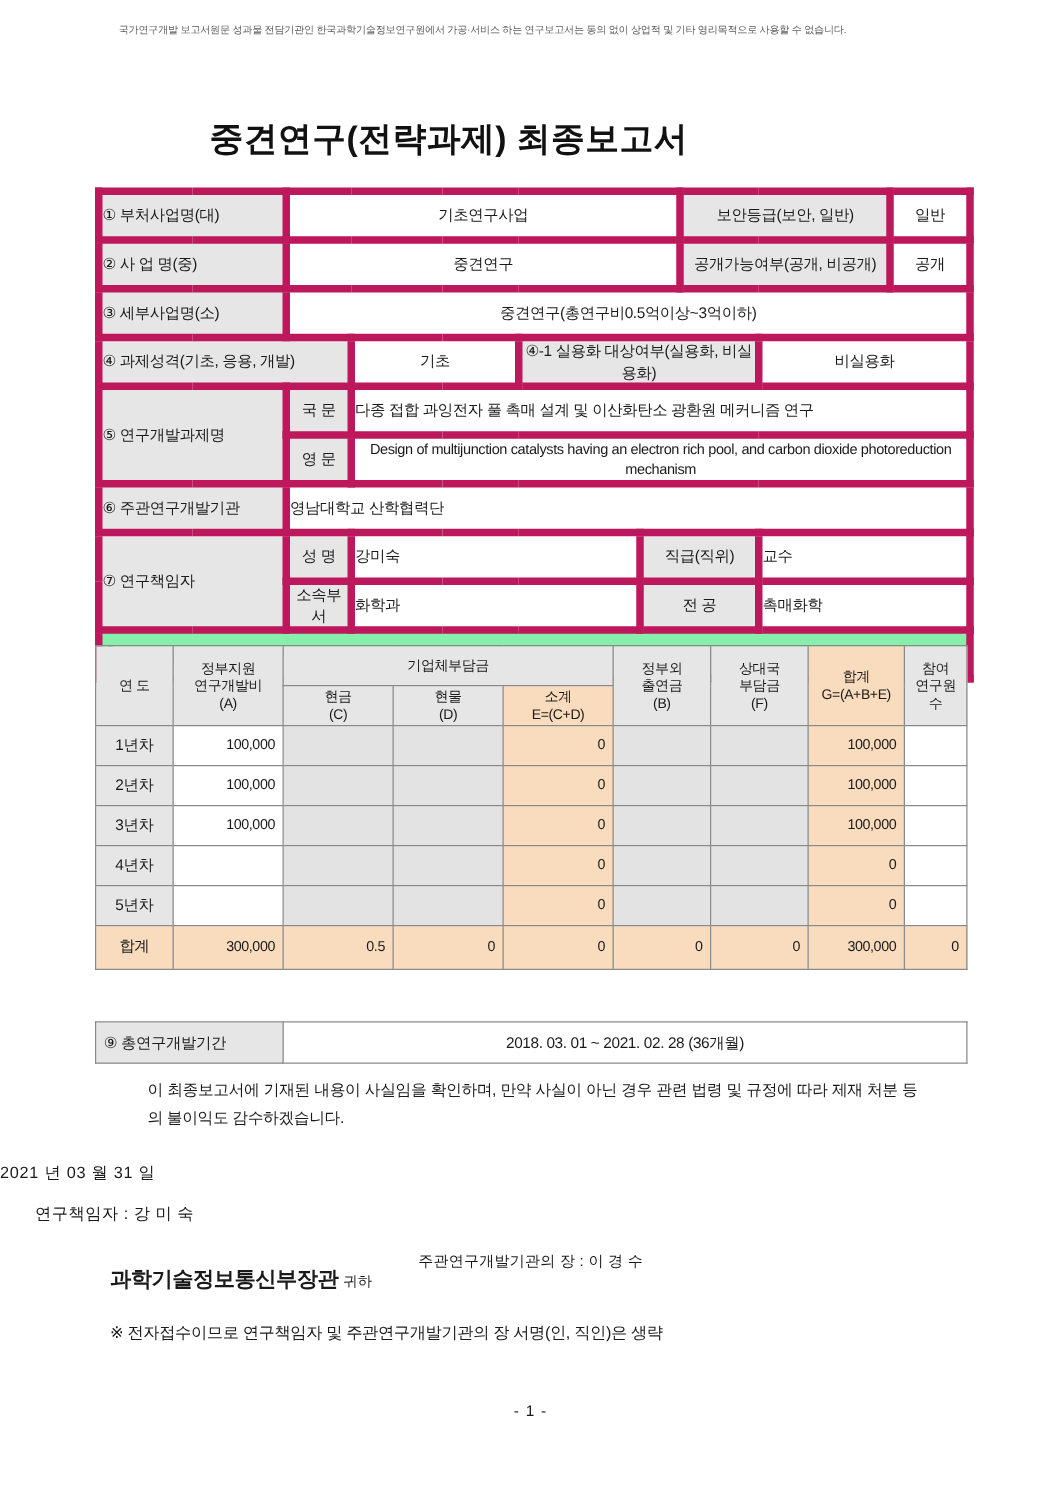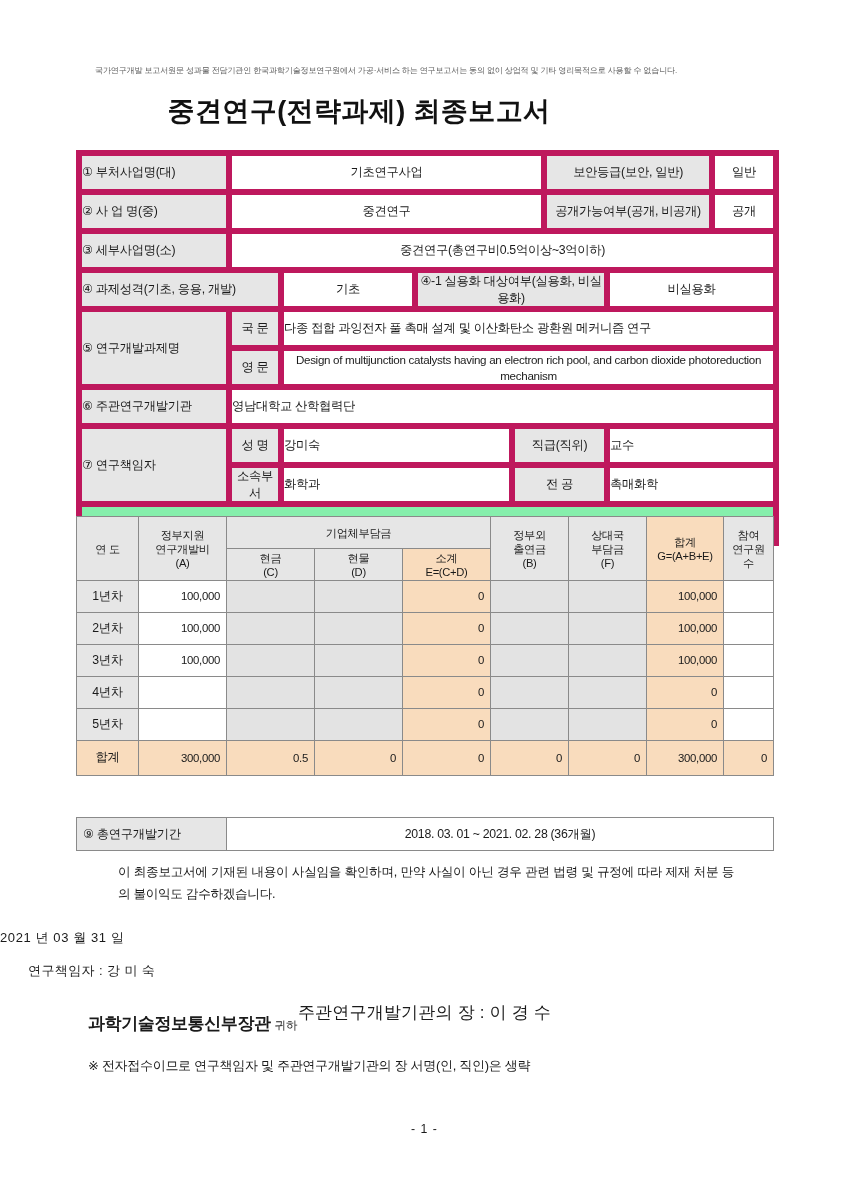--- a/index.html
+++ b/index.html
@@ -28,21 +28,20 @@
   .notice {
     position: absolute;
     left: 0;
     top: 18px;
     width: 772px;
     text-align: center;
     font-size: 8.1px;
     color: #5b5b5b;
     letter-spacing: -0.2px;
     white-space: nowrap;
-    margin-top: 47px;
   }
 
   
   .doc-title {
     position: absolute;
     left: 0;
     top: 93px;
     width: 718px;
     text-align: center;
     font-size: 27px;
@@ -184,21 +183,21 @@
     font-size: 13px;
     letter-spacing: 0.4px;
     padding-left: 28px;
   }
   .sign-org {
     position: absolute;
     left: 0;
     top: 1001px;
     width: 849px;
     text-align: center;
-    font-size: 17px;
+    font-size: 12px;
     letter-spacing: 0.2px;
   }
   .minister {
     position: absolute;
     left: 88px;
     top: 1012px;
     font-size: 17px;
     font-weight: 700;
     letter-spacing: -0.4px;
   }

